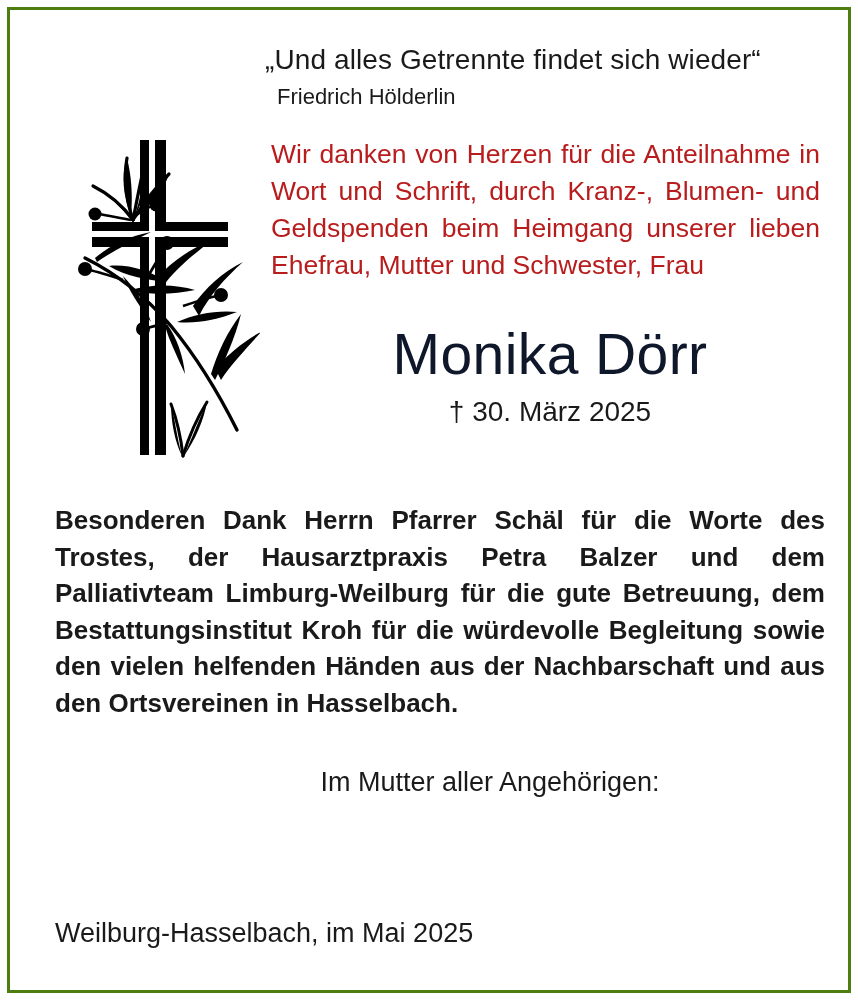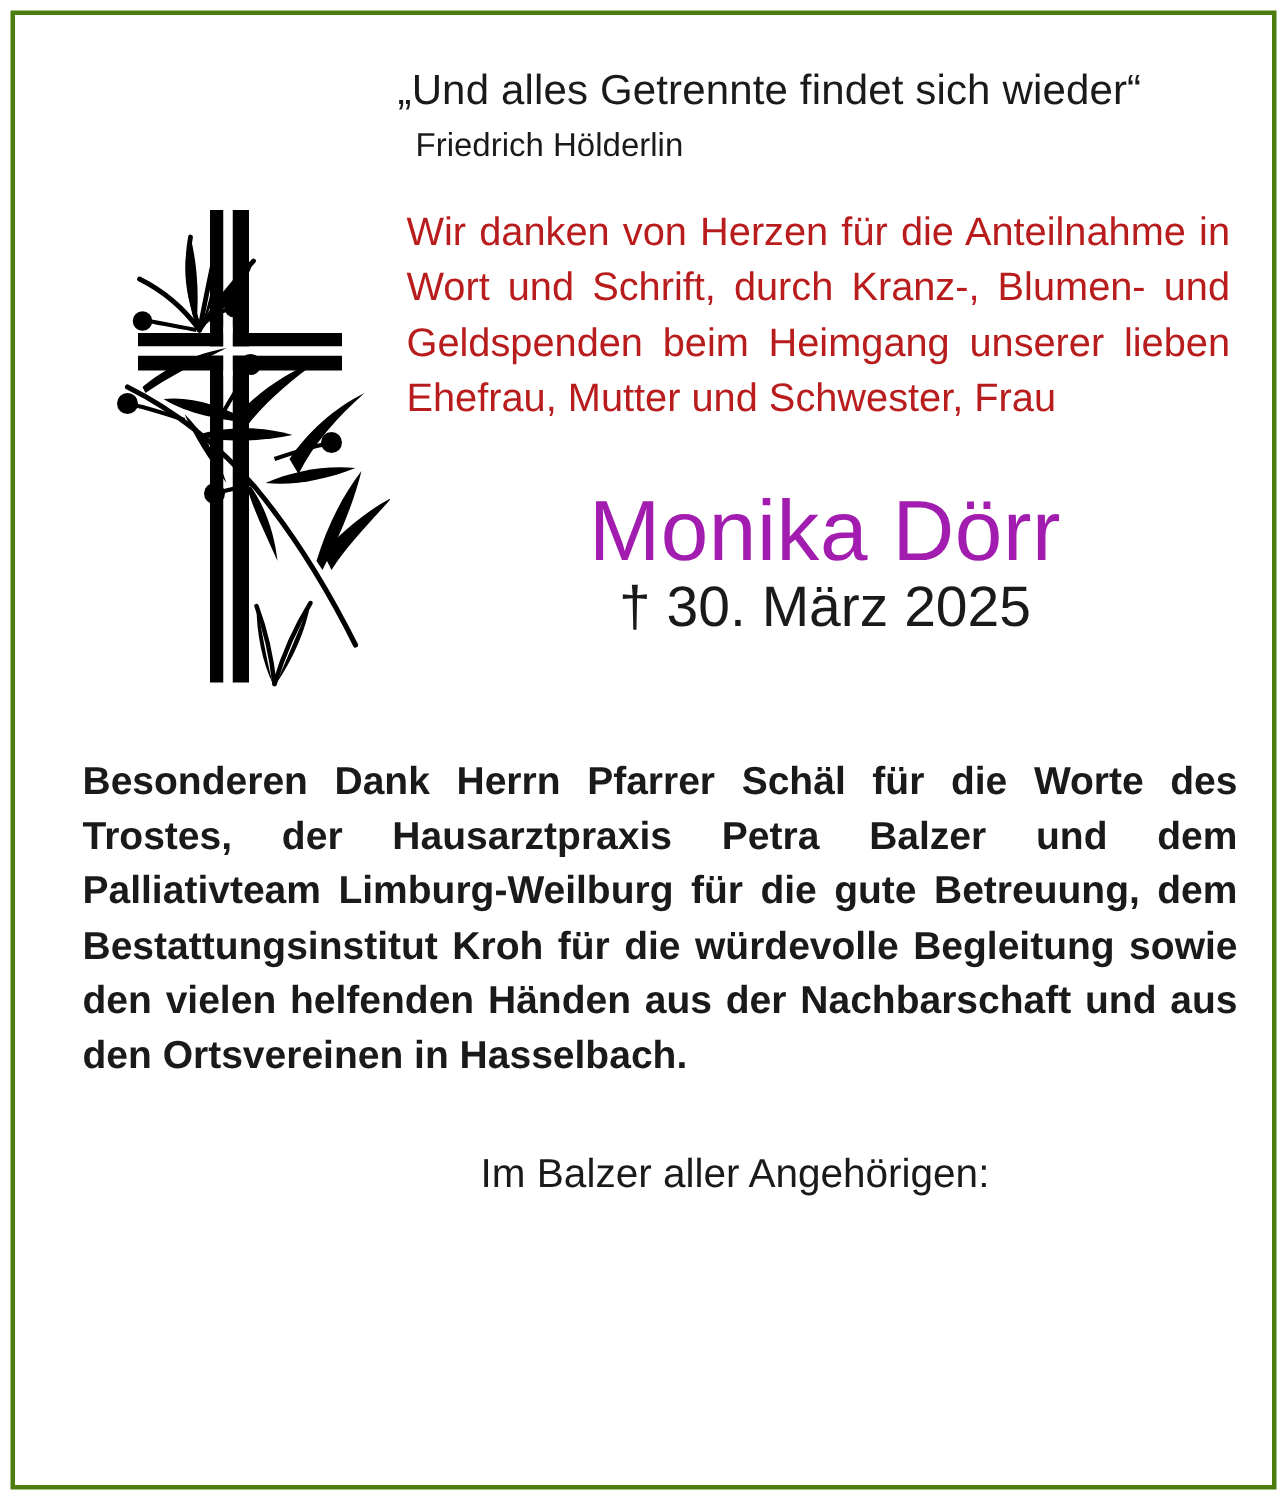--- a/index.html
+++ b/index.html
@@ -76,27 +76,27 @@
     left: 255px;
     top: 315px;
     width: 570px;
     text-align: center;
   }
   .deceased-name {
     font-size: 57px;
     font-weight: 300;
     letter-spacing: 0.4px;
     line-height: 1.04;
-    color: #a21caf;
+    color: #0f172a;
     white-space: nowrap;
   }
   .death-date {
-    font-size: 38px;
-    font-weight: 300;
-    margin-top: 0;
+    font-size: 28px;
+    font-weight: 300;
+    margin-top: 12px;
     color: #1a1a1a;
     white-space: nowrap;
   }
 
   
   .thanks-para {
     position: absolute;
     left: 45px;
     top: 492px;
     width: 770px;
@@ -237,18 +237,19 @@
     <div class="intro-para">Wir danken von Herzen für die Anteilnahme in Wort und Schrift, durch Kranz-, Blumen- und Geldspenden beim Heimgang unserer lieben Ehefrau, Mutter und Schwester, Frau</div>
 
     <div class="name-block">
       <div class="deceased-name">Monika Dörr</div>
       <div class="death-date">† 30. März 2025</div>
     </div>
 
     <div class="thanks-para">Besonderen Dank Herrn Pfarrer Schäl für die Worte des Trostes, der Hausarztpraxis Petra Balzer und dem Palliativteam Limburg-Weilburg für die gute Betreuung, dem Bestattungsinstitut Kroh für die würdevolle Begleitung sowie den vielen helfenden Händen aus der Nachbarschaft und aus den Ortsvereinen in Hasselbach.</div>
 
     <div class="family-block">
-      <div class="family-line">Im Balzer aller Angehörigen:</div>
-    </div>
-
+      <div class="family-line">Im Mutter aller Angehörigen:</div>
+    </div>
+
+    <div class="place-date">Weilburg-Hasselbach, im Mai 2025</div>
 
   </div>
 </div>
 
 </body></html>

